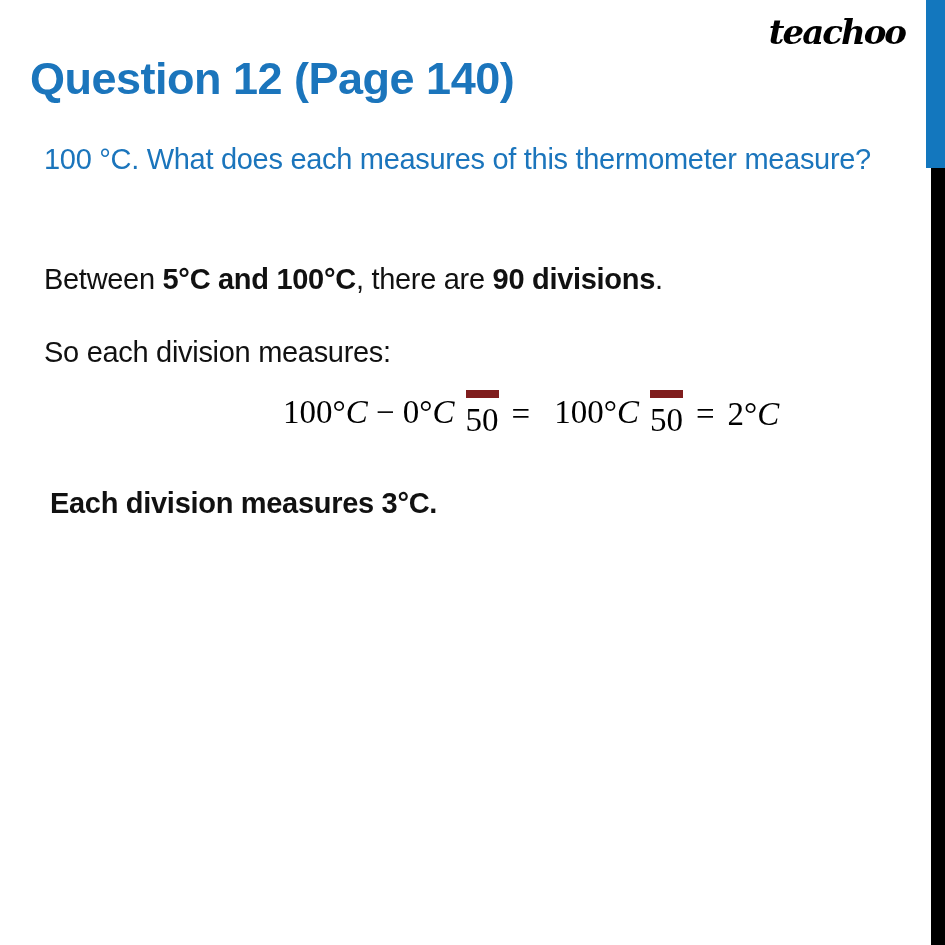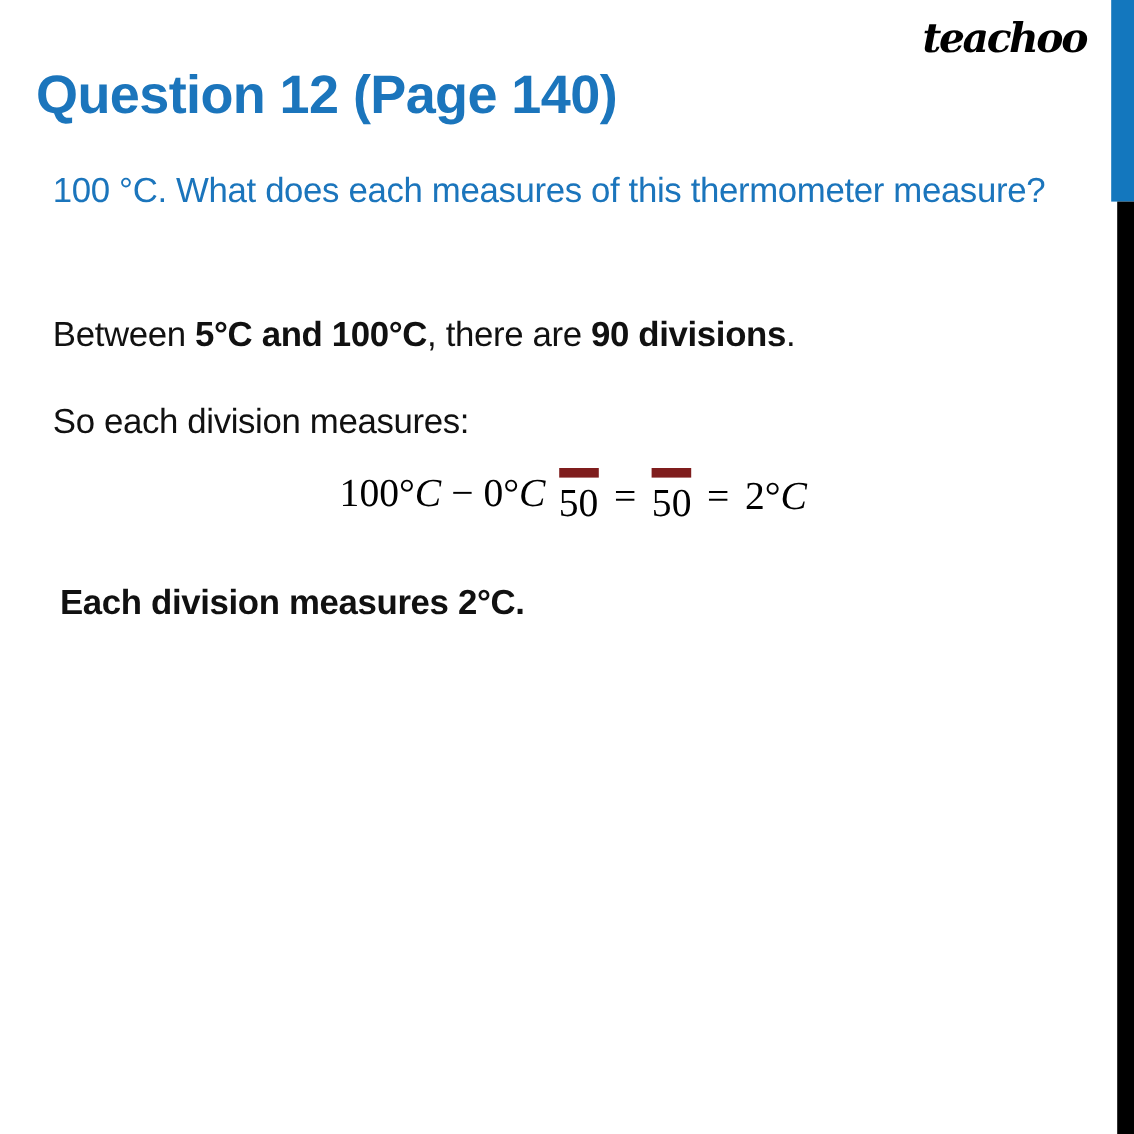--- a/index.html
+++ b/index.html
@@ -123,21 +123,22 @@
 
   <div class="answer-line2">So each division measures:</div>
 
   <div class="formula">
     <span class="frac">
       <span class="num"><span>100°</span><span class="mi">C</span><span> − </span><span>0°</span><span class="mi">C</span></span>
       <span class="den">50</span>
     </span>
     <span>=</span>
     <span class="frac">
+      <span class="num"><span>100°</span><span class="mi">C</span></span>
       <span class="den">50</span>
     </span>
     <span>=</span>
     <span><span>2°</span><span class="mi">C</span></span>
   </div>
 
-  <div class="conclusion">Each division measures 2°C.</div>
+  <div class="conclusion">Each division measures 3°C.</div>
 
 </div>
 
 </body></html>

